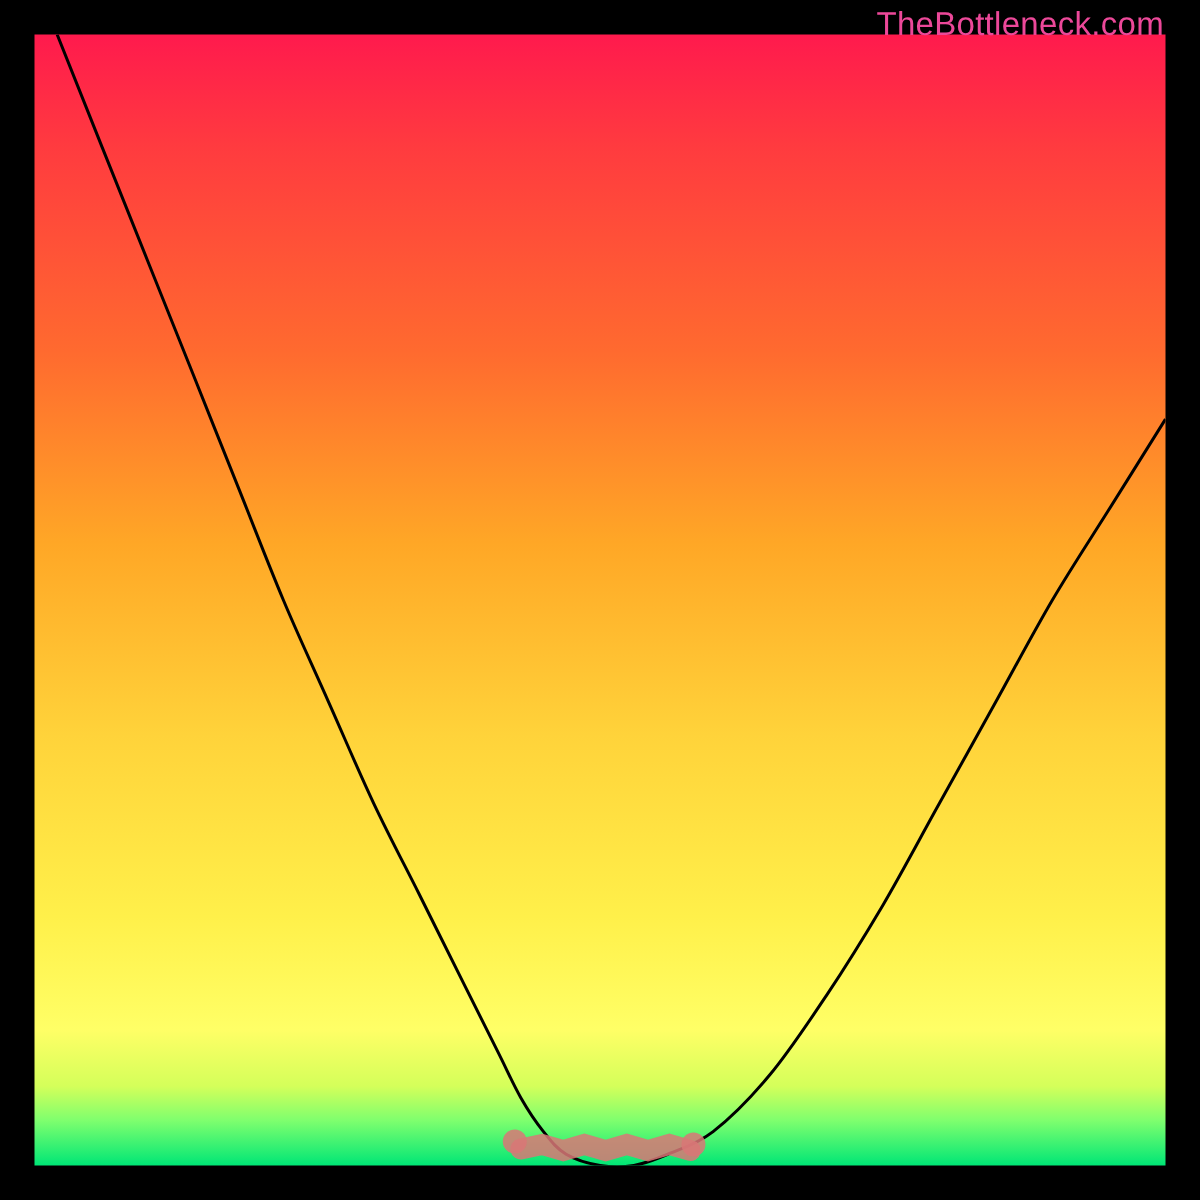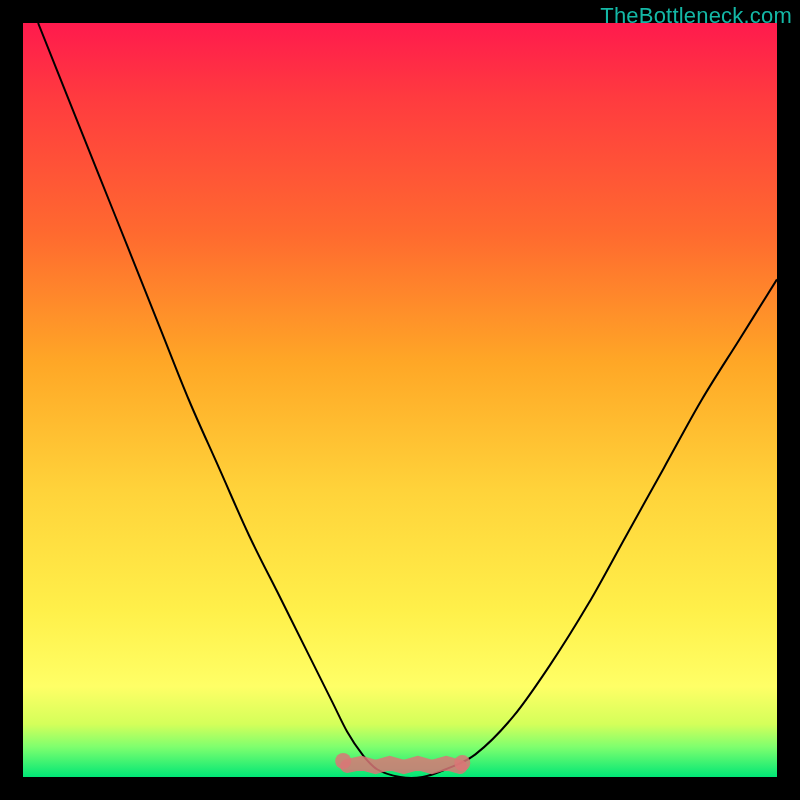--- a/index.html
+++ b/index.html
@@ -25,22 +25,22 @@
       #ffd33a 62%,
       #fff04a 78%,
       #ffff66 88%,
       #d4ff5a 93%,
       #7fff6e 96%,
       #00e676 100%);
   }
   .watermark {
     position: absolute;
     top: 3px;
-    right: 8px;
-    color: #14b8a6;
+    right: 24px;
+    color: #ec4899;
     font-size: 22px;
     font-weight: 500;
     letter-spacing: 0.2px;
     z-index: 5;
   }
   svg.plot {
     position: absolute;
     left: 0;
     top: 0;
     width: 754px;

